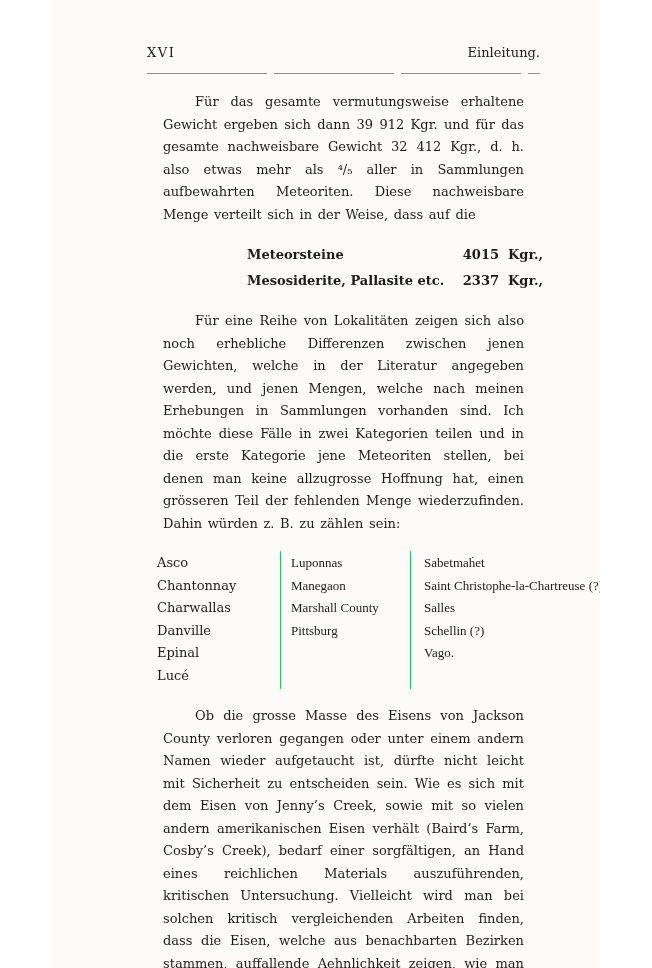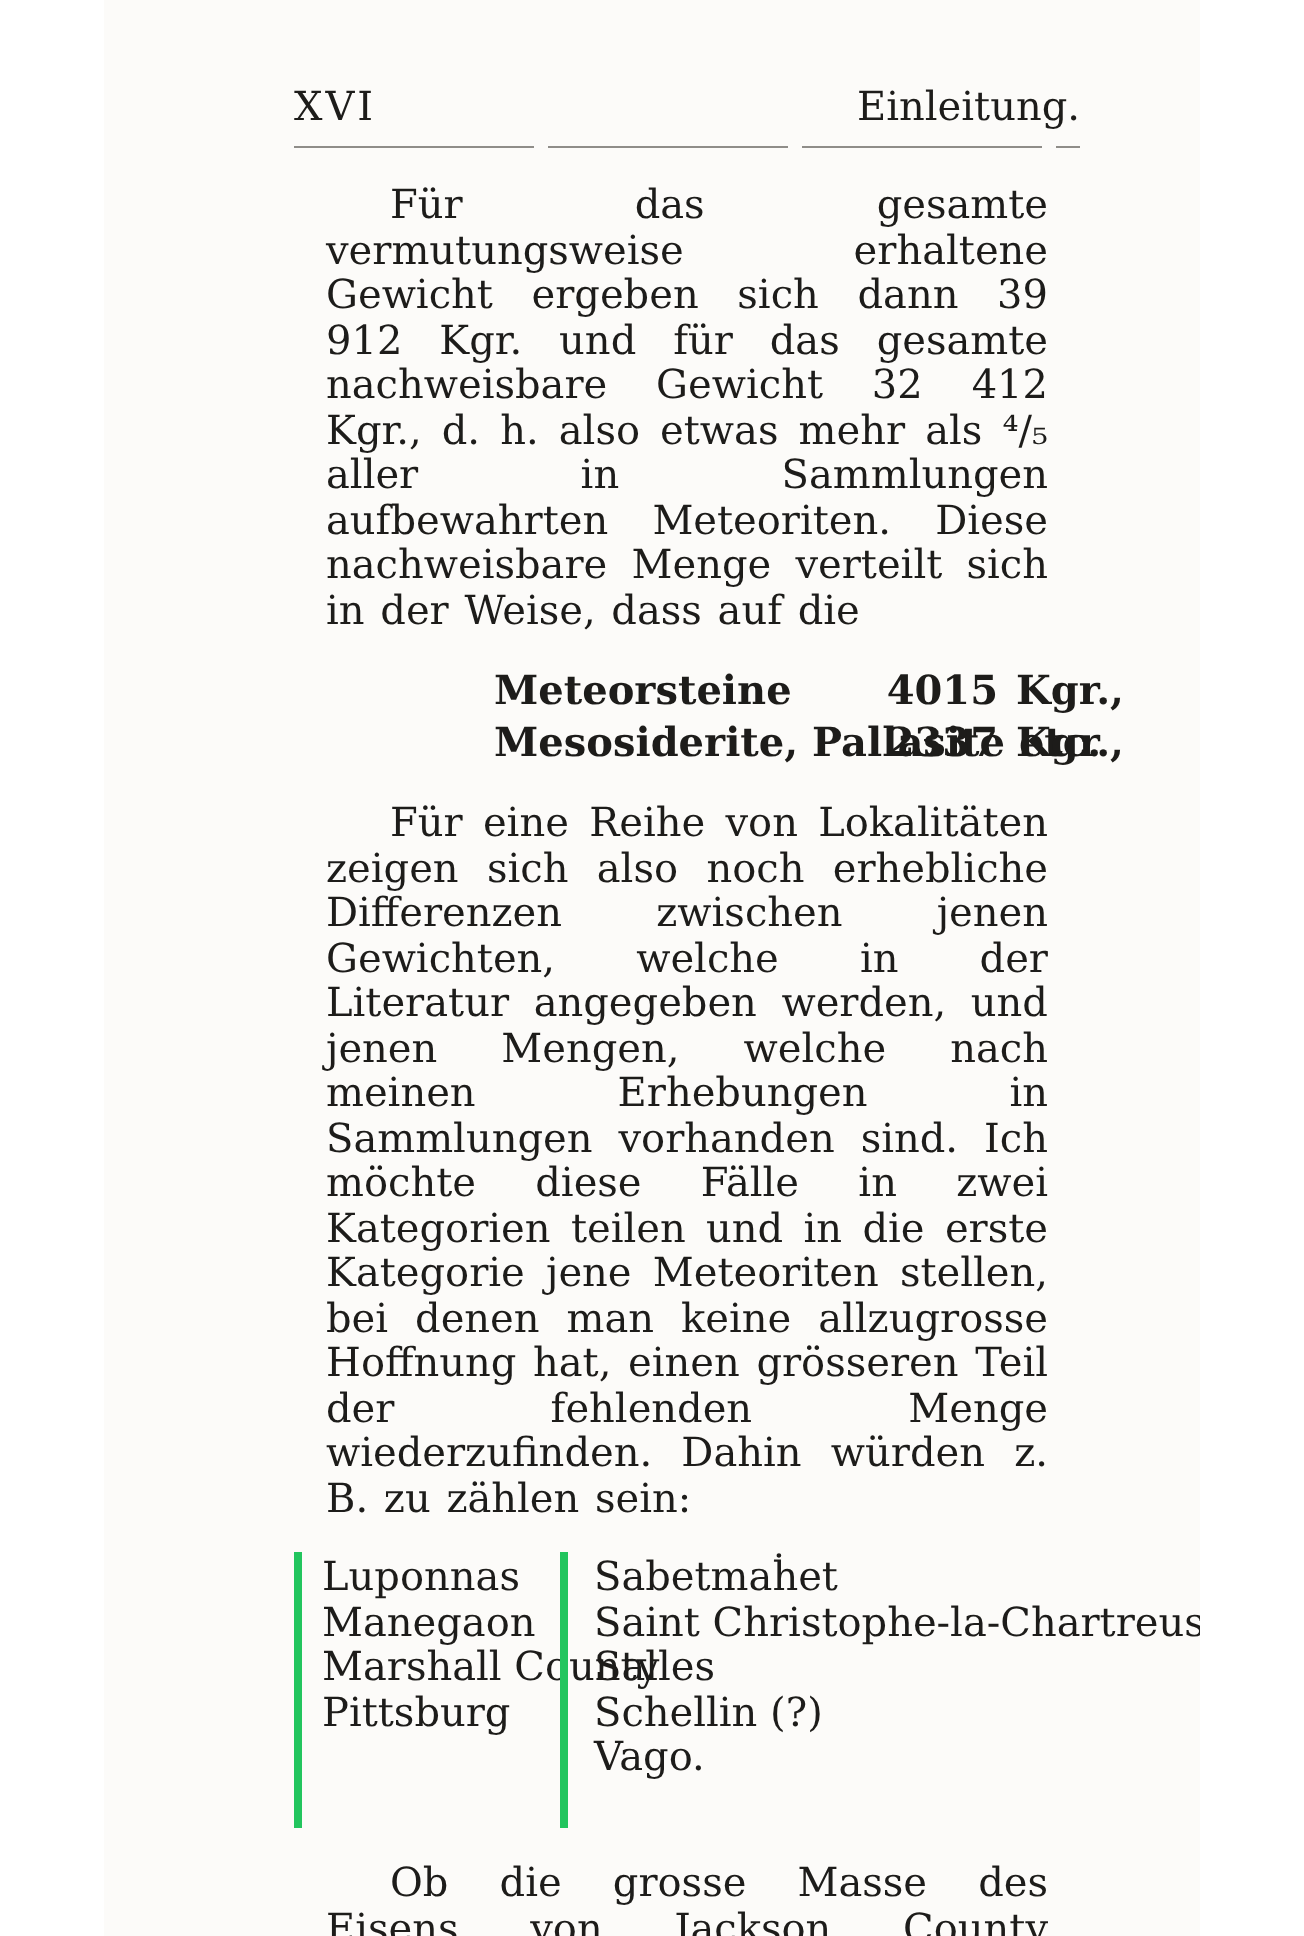--- a/index.html
+++ b/index.html
@@ -4,21 +4,21 @@
 <style>
   html, body { margin: 0; padding: 0; background: #ffffff; }
   .page {
     position: relative;
     width: 548px;
     height: 968px;
     margin: 0 auto;
     background: #fcfbf9;
     color: #1d1c1a;
     font-family: "DejaVu Serif", "Liberation Serif", serif;
-    font-size: 20px;
+    font-size: 13px;
     line-height: 22.5px;
     box-sizing: border-box;
     padding: 42px 60px 0 95px;
     overflow: hidden;
   }
   .header {
     position: relative;
     height: 24px;
   }
   .page-number {
@@ -58,21 +58,21 @@
   .wamount { display: inline-block; width: 56px; text-align: right; }
   .wunit { display: inline-block; margin-left: 9px; }
   
   .loc-table {
     display: grid;
     grid-template-columns: 133px 130px 1fr;
     margin: 10px 0 13px 0;
     line-height: 22.5px;
   }
   .loc-col { padding: 1px 0 2px 10px; }
-  .loc-col.sep { border-left: 4px solid #22c55e; }
+  .loc-col.sep { border-left: 1px solid #22c55e; font-family: Liberation Serif, serif; }
   .loc-col.c3 { padding-left: 13px; }
   .loc-cell { min-height: 22.5px; white-space: nowrap; }
 </style>
 </head>
 <body>
 
 <div class="page">
 
   <div class="header">
     <span class="page-number">XVI</span>
@@ -89,20 +89,28 @@
         <span class="wlabel">Meteorsteine</span><span class="wamount">4015</span><span class="wunit">Kgr.,</span>
       </div>
       <div class="wrow">
         <span class="wlabel">Mesosiderite, Pallasite etc.</span><span class="wamount">2337</span><span class="wunit">Kgr.,</span>
       </div>
     </div>
 
     <p class="para">Für eine Reihe von Lokalitäten zeigen sich also noch erhebliche Differenzen zwischen jenen Gewichten, welche in der Literatur angegeben werden, und jenen Mengen, welche nach meinen Erhebungen in Sammlungen vorhanden sind. Ich möchte diese Fälle in zwei Kategorien teilen und in die erste Kategorie jene Meteoriten stellen, bei denen man keine allzugrosse Hoffnung hat, einen grösseren Teil der fehlenden Menge wiederzufinden. Dahin würden z. B. zu zählen sein:</p>
 
     <div class="loc-table">
+      <div class="loc-col c1">
+        <div class="loc-cell">Asco</div>
+        <div class="loc-cell">Chantonnay</div>
+        <div class="loc-cell">Charwallas</div>
+        <div class="loc-cell">Danville</div>
+        <div class="loc-cell">Epinal</div>
+        <div class="loc-cell">Lucé</div>
+      </div>
       <div class="loc-col sep c2">
         <div class="loc-cell">Luponnas</div>
         <div class="loc-cell">Manegaon</div>
         <div class="loc-cell">Marshall County</div>
         <div class="loc-cell">Pittsburg</div>
       </div>
       <div class="loc-col sep c3">
         <div class="loc-cell">Sabetmaḣet</div>
         <div class="loc-cell">Saint Christophe-la-Chartreuse (?)</div>
         <div class="loc-cell">Salles</div>

